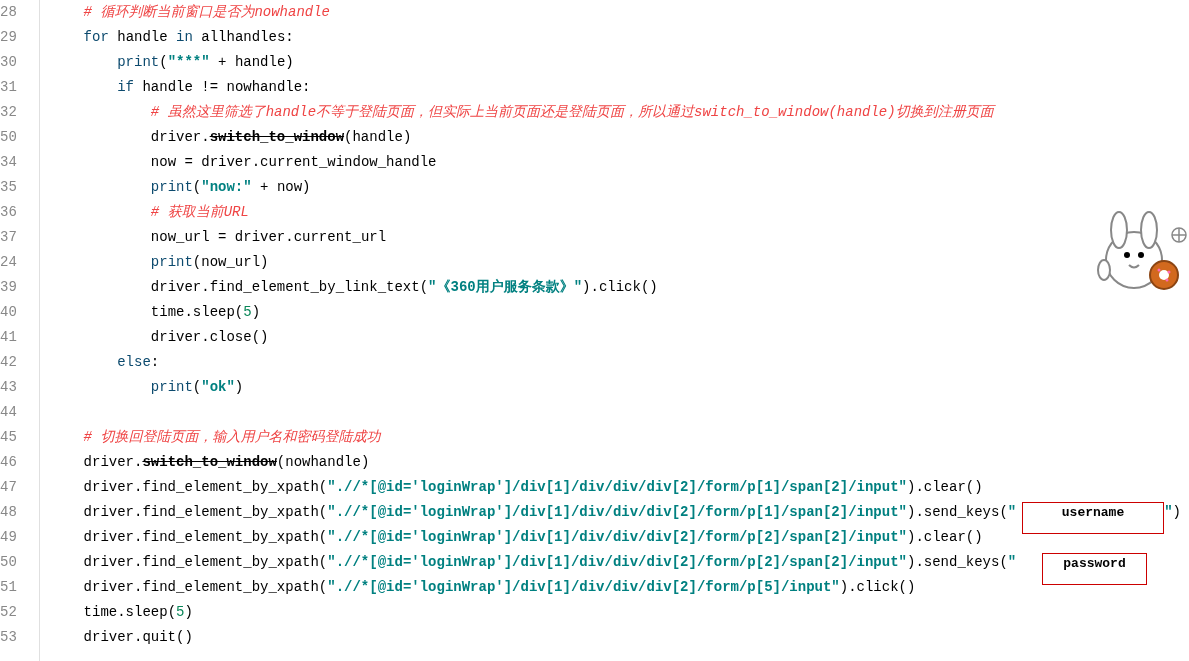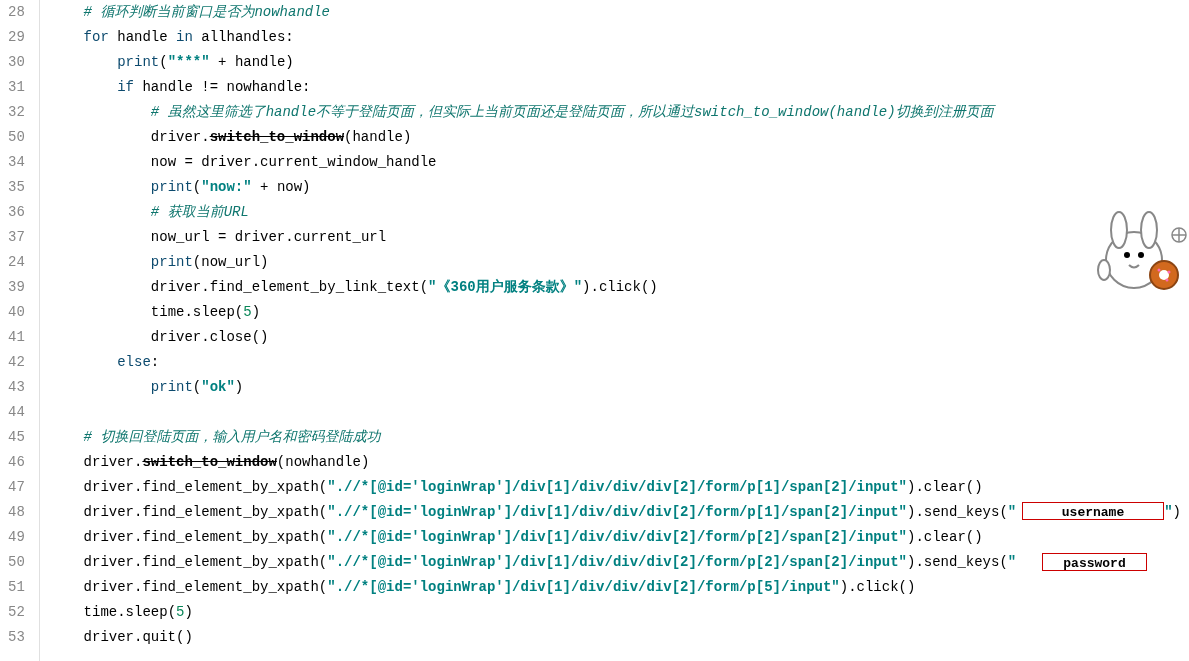--- a/index.html
+++ b/index.html
@@ -13,21 +13,21 @@
     overflow: hidden;
   }
   .editor {
     display: flex;
     height: 100%;
   }
   .gutter {
     background: #fff;
     border-right: 1px solid #e0e0e0;
     width: 40px;
-    text-align: center;
+    text-align: left;
     color: #888;
     padding-right: 6px;
     user-select: none;
   }
   .gutter div {
     height: 25px;
     line-height: 25px;
   }
   .code {
     flex: 1;
@@ -36,34 +36,34 @@
   }
   .code .line {
     height: 25px;
     line-height: 25px;
   }
   .kw { color: #0c4a6e; font-weight: normal; }
   .ident { color: #000; }
   .op { color: #000; }
   .str { color: #008080; font-weight: bold; }
   .num { color: #098658; }
-  .comment { color: #0f766e; font-style: italic; }
+  .comment { color: #ef4444; font-style: italic; }
   .strikethrough { text-decoration: line-through; font-weight: bold; }
   .paren { color: #000; }
 
   .badge {
     position: absolute;
     border: 1px solid #c00;
     background: #fff;
     font-weight: bold;
     color: #000;
     font-size: 13px;
     text-align: center;
     width: 142px;
-    height: 18px;
+    height: 32px;
     line-height: 20px;
   }
   .badge-username { top: 502px; left: 1022px; }
   .badge-password { top: 553px; left: 1022px; width: 105px; margin-left: 20px; }
 
   .mascot {
     position: absolute;
     right: 0;
     top: 200px;
     width: 110px;

